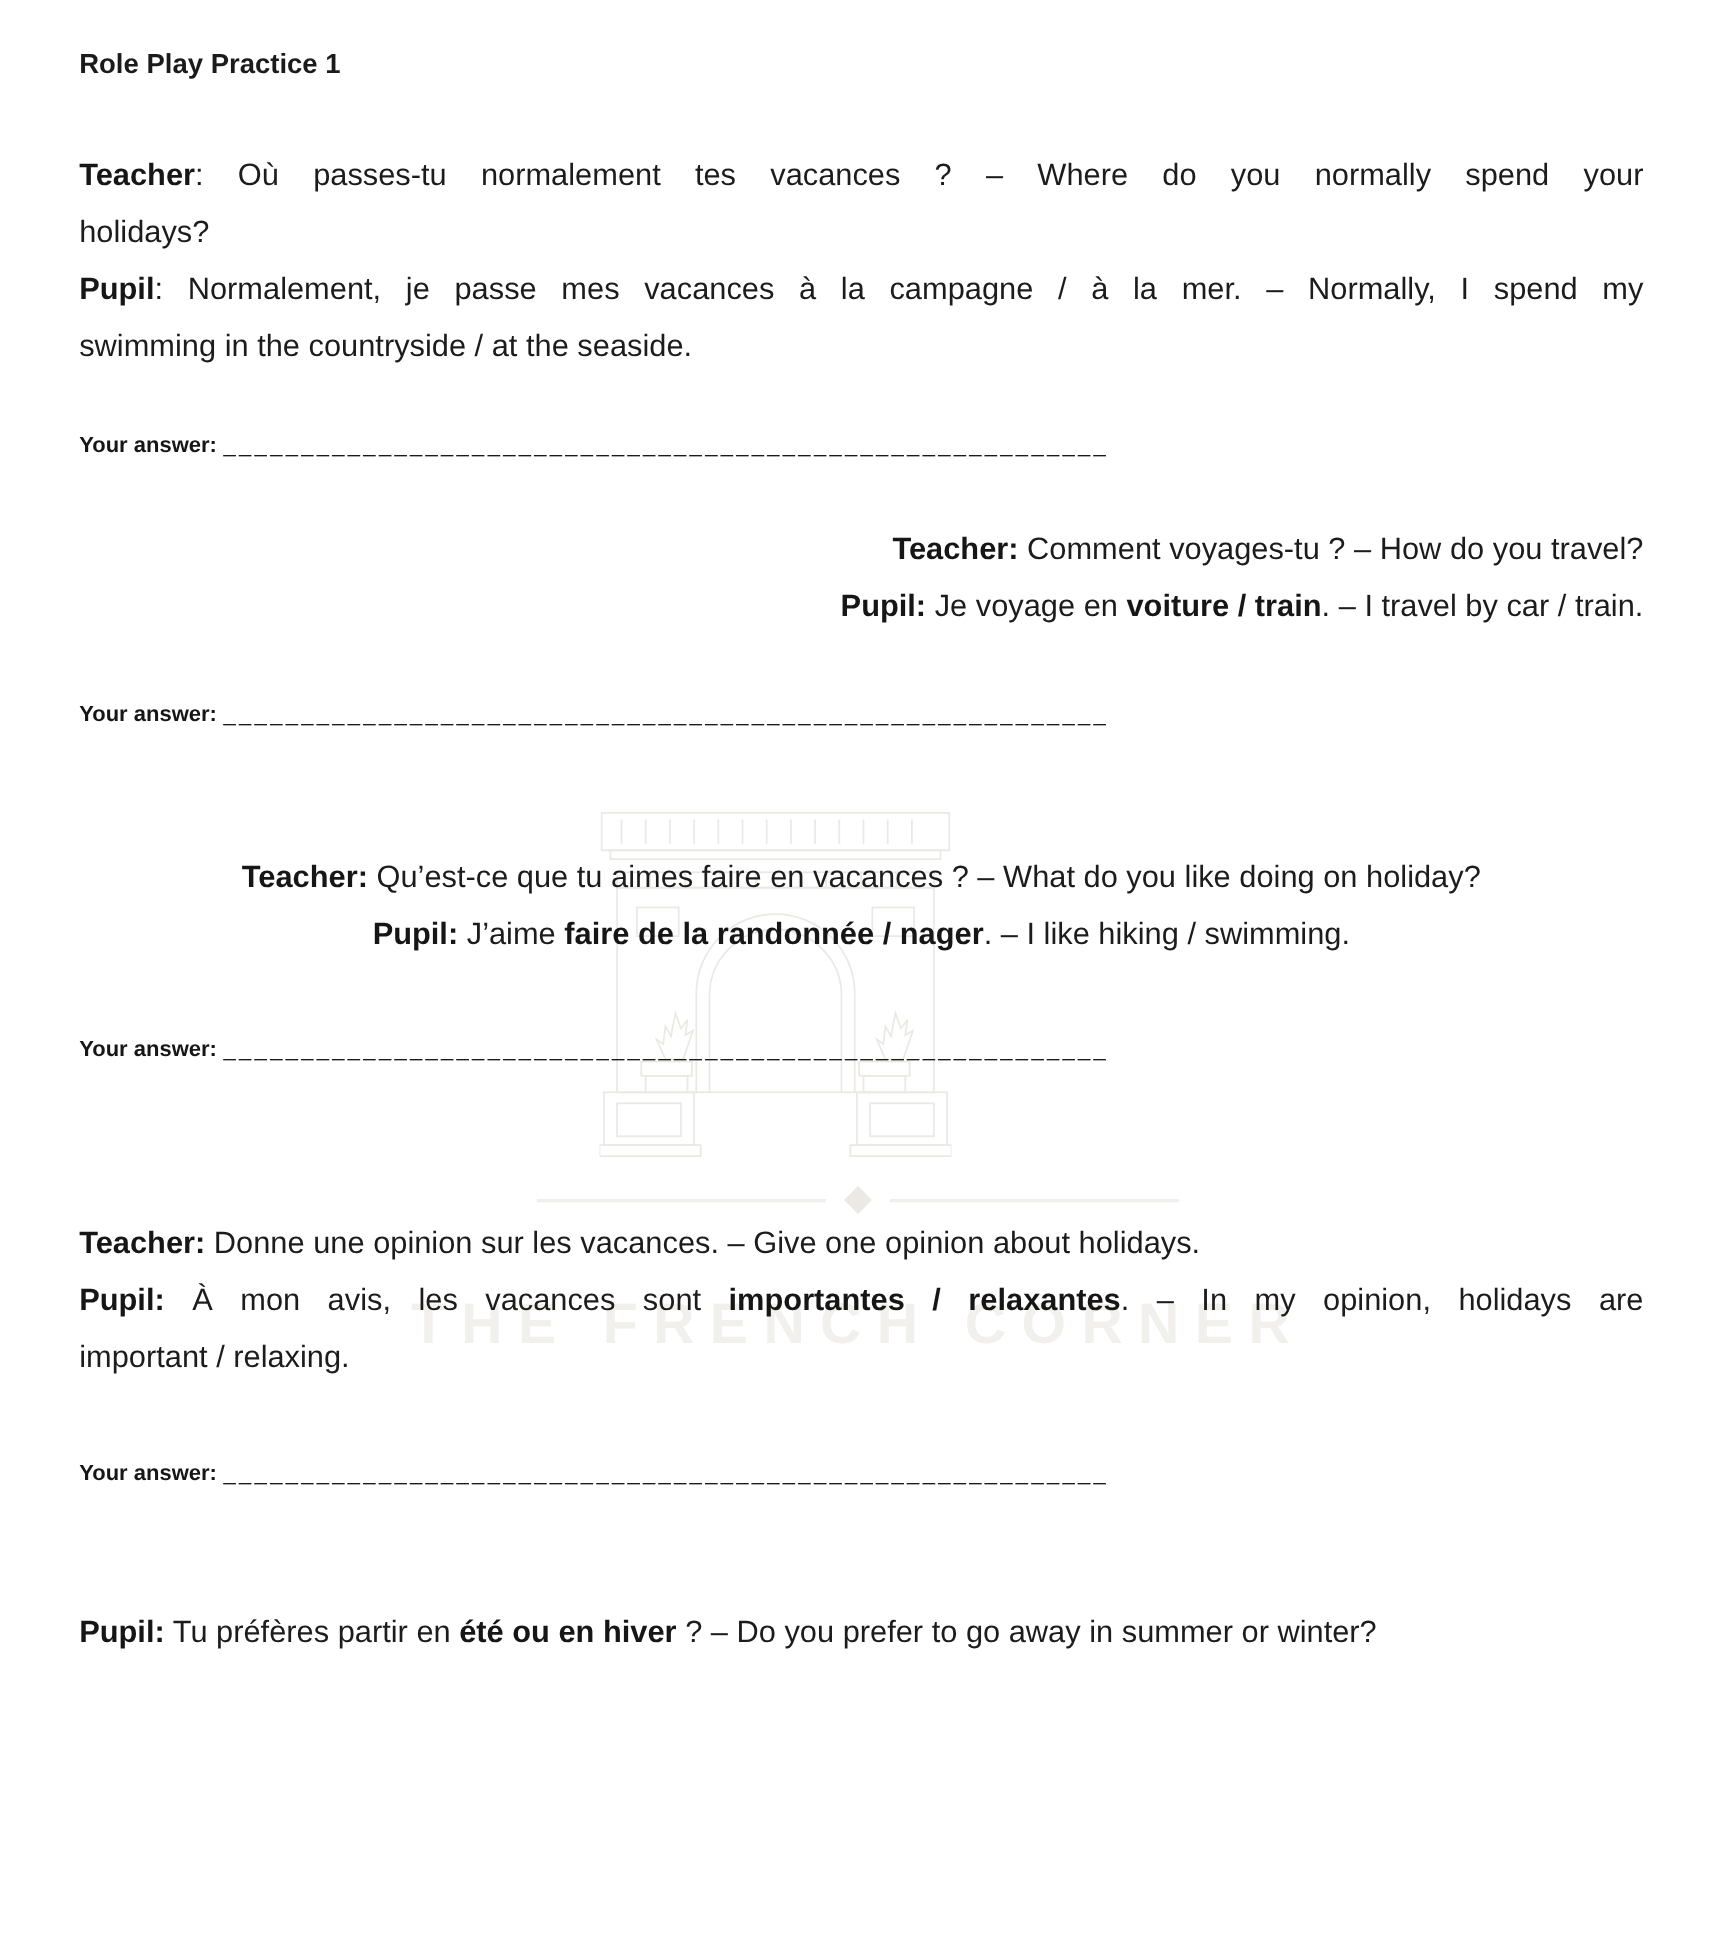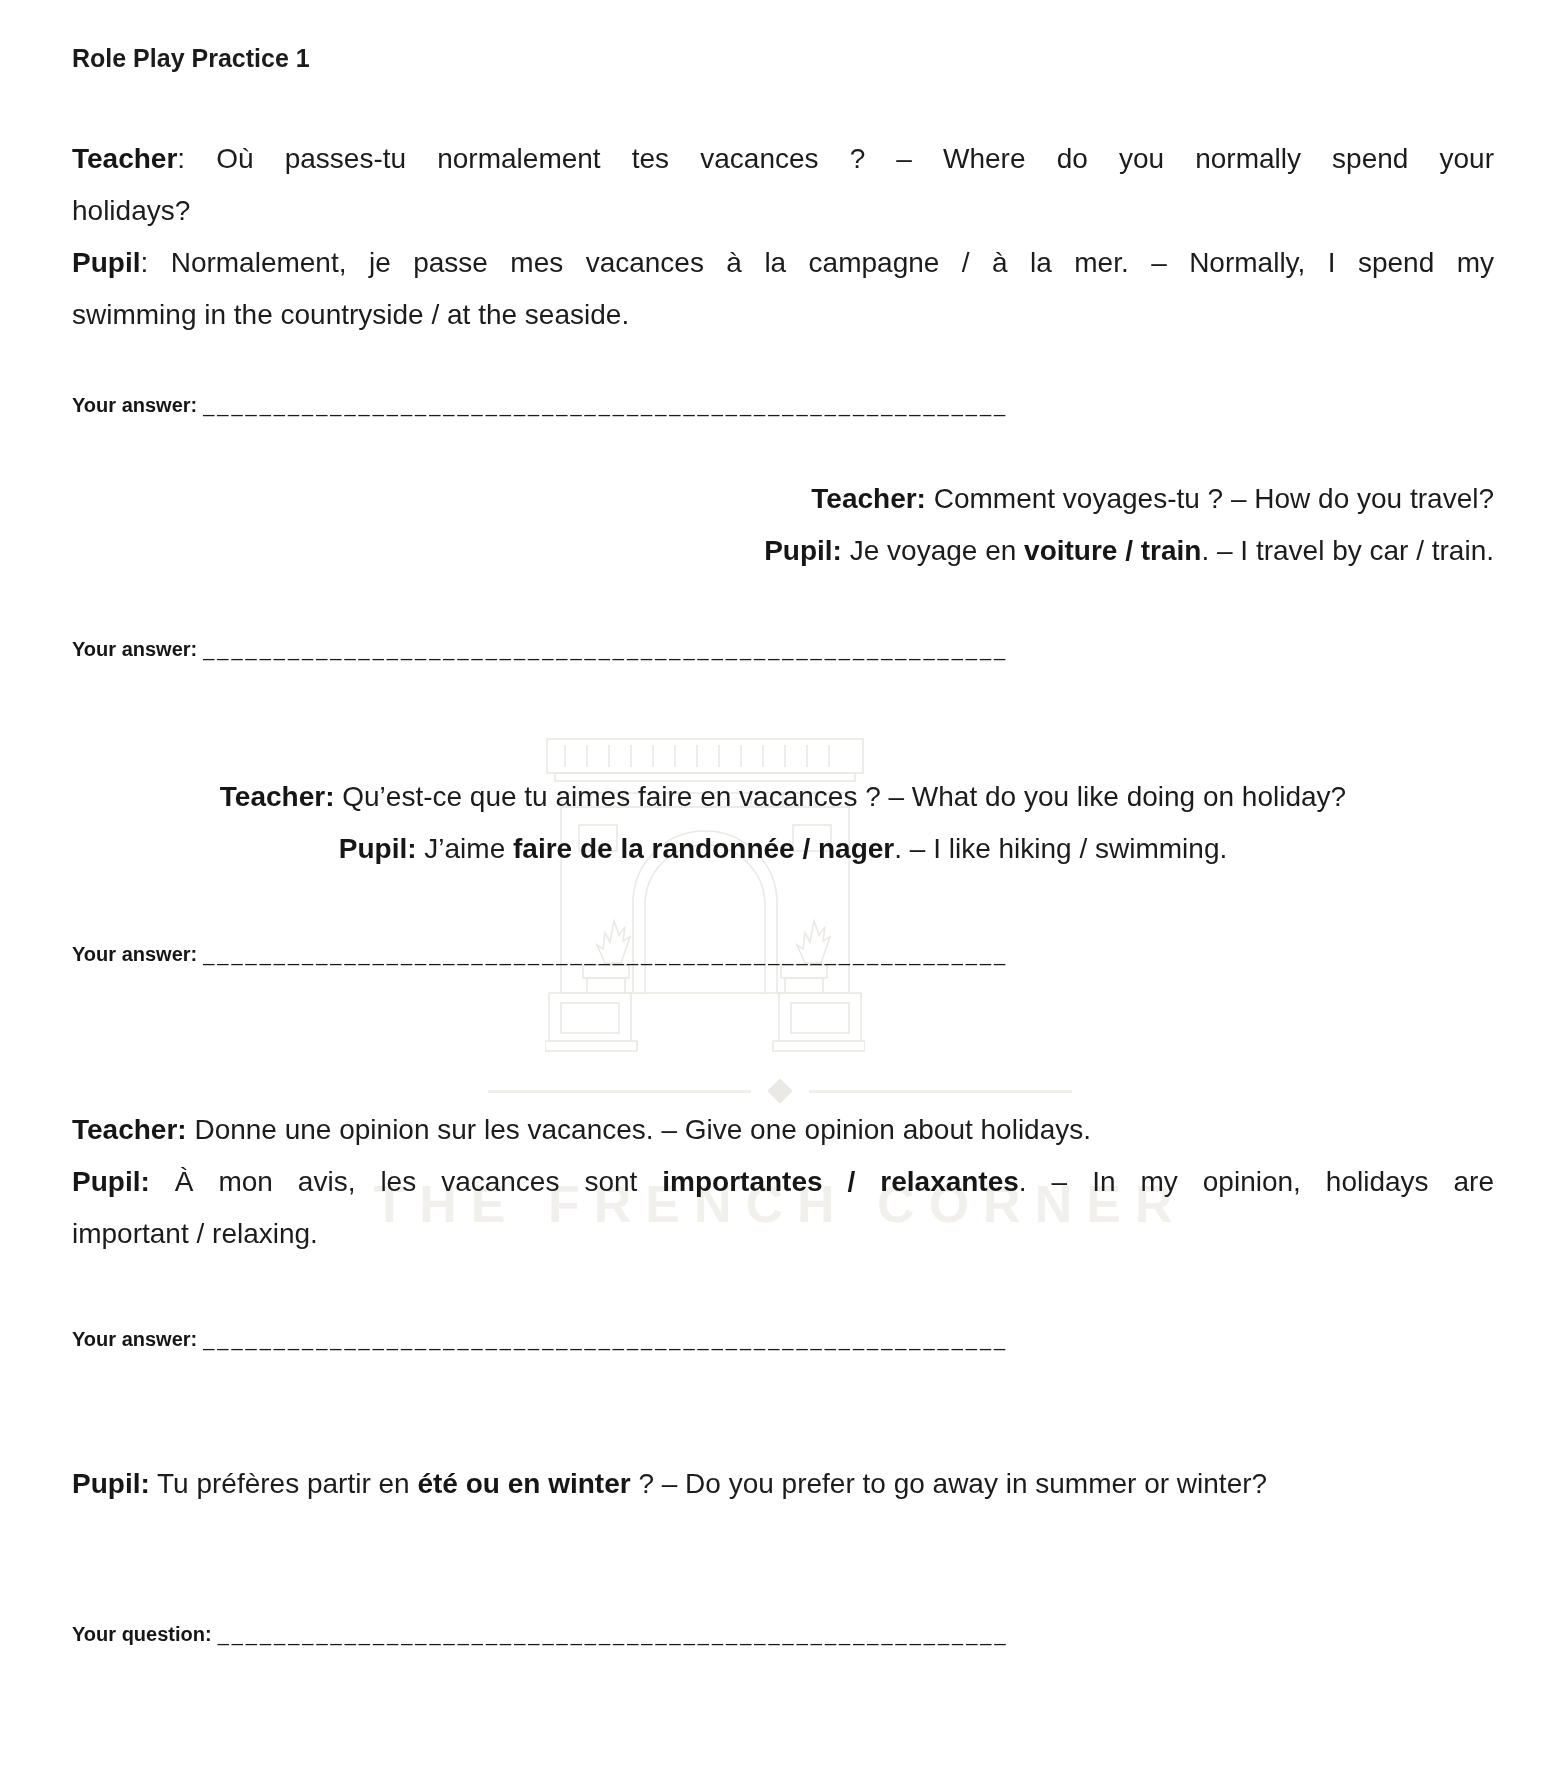--- a/index.html
+++ b/index.html
@@ -137,20 +137,17 @@
     <section class="block b4">
       <div class="line"><span class="seg bold">Teacher:</span><span class="seg"> Donne une opinion sur les vacances. – Give one opinion about holidays.</span></div>
       <div class="line stretch"><span class="seg bold">Pupil:</span><span class="seg"> À mon avis, les vacances sont </span><span class="seg bold">importantes / relaxantes</span><span class="seg">. – In my opinion, holidays are</span></div>
       <div class="line"><span class="seg">important / relaxing.</span></div>
     </section>
     <div class="answer-row a4">
       <span class="label">Your answer:</span><span class="blank">_________________________________________________________</span>
     </div>
 
     <section class="block b5">
-      <div class="line"><span class="seg bold">Pupil:</span><span class="seg"> Tu préfères partir en </span><span class="seg bold">été ou en winter</span><span class="seg"> ? – Do you prefer to go away in summer or winter?</span></div>
+      <div class="line"><span class="seg bold">Pupil:</span><span class="seg"> Tu préfères partir en </span><span class="seg bold">été ou en hiver</span><span class="seg"> ? – Do you prefer to go away in summer or winter?</span></div>
     </section>
-    <div class="answer-row a5">
-      <span class="label">Your question:</span><span class="blank">________________________________________________________</span>
-    </div>
 
   </div>
 </div>
 
 </body></html>

